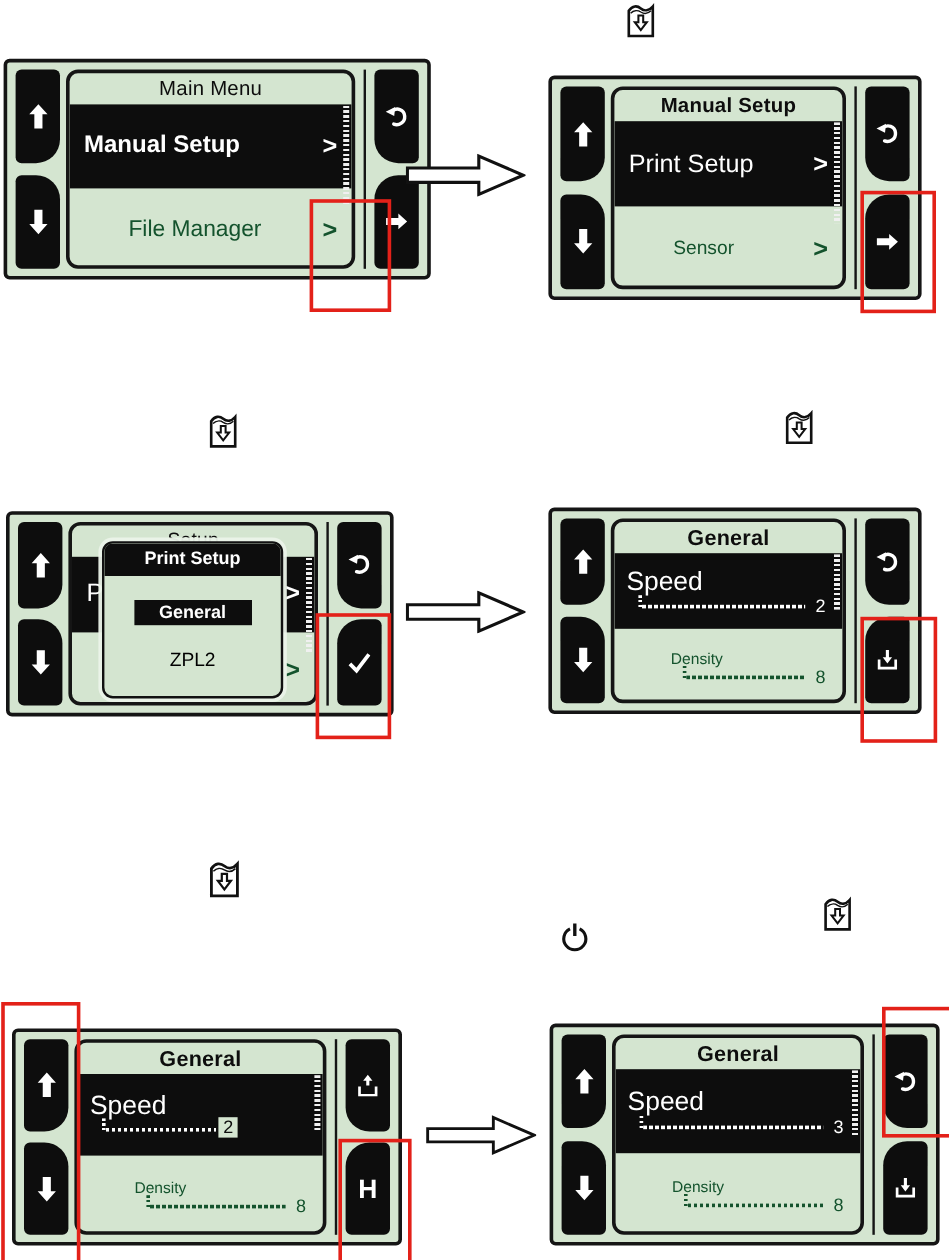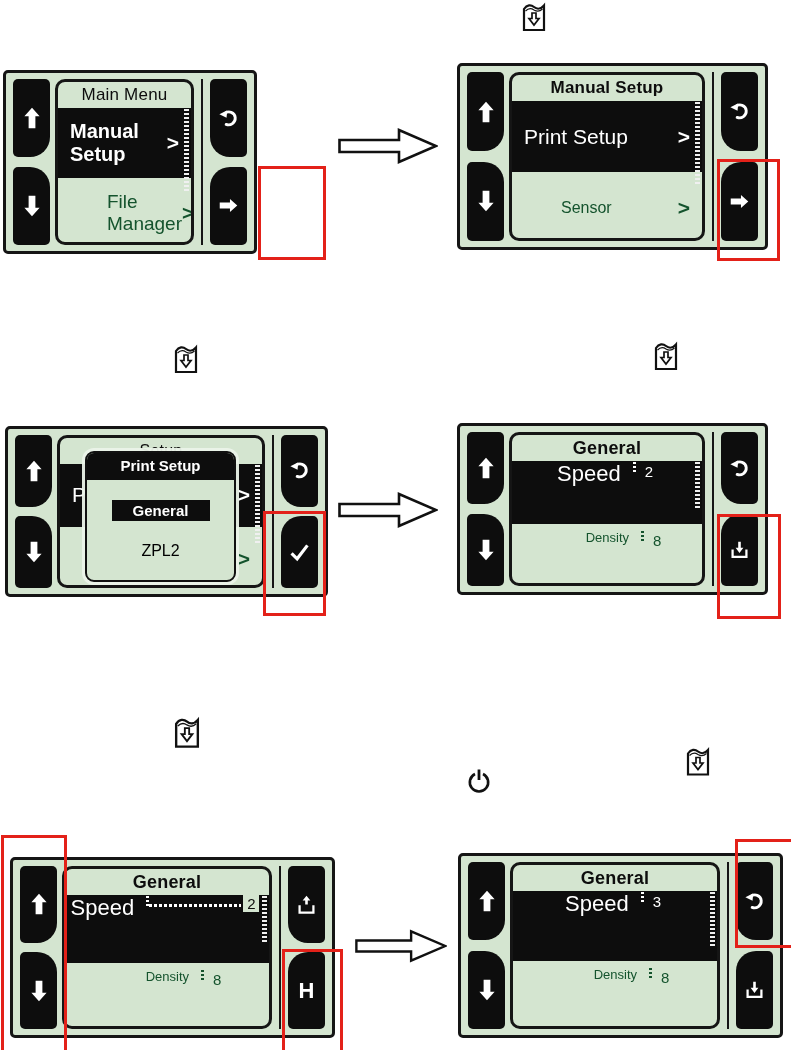--- a/index.html
+++ b/index.html
@@ -14,21 +14,21 @@
   .ic{width:20px;height:22px;display:block;}
   .ic-sm{width:19px;height:19px;display:block;}
   .lcd{flex:1;min-width:0;border:3px solid #151515;border-radius:10px;display:flex;flex-direction:column;position:relative;overflow:hidden;}
   .lcd-title{flex:none;height:26px;display:flex;align-items:center;justify-content:center;font-size:17px;color:#0d0d0d;letter-spacing:.2px;}
   .bold{font-weight:bold;}
   .content{flex:1;display:flex;flex-direction:column;gap:6px;min-height:0;}
   .rowsel{background:#0d0d0d;color:#fff;flex:1.2;}
   .rowpl{flex:1;color:#14532d;margin-left:37px;}
   .menurow{display:flex;align-items:center;justify-content:space-between;padding:0 12px;}
   .chev{font-weight:bold;font-size:21px;}
-  .param{display:flex;flex-direction:row;justify-content:center;padding:1px 8px 3px 8px;}
+  .param{display:flex;flex-direction:column;justify-content:center;padding:1px 8px 3px 8px;}
   .plabel{line-height:1.05;padding-left:2px;}
   .slider{display:flex;align-items:flex-start;padding:0 6px 0 12px;height:14px;}
   .tickv{flex:none;width:3px;height:11px;background:repeating-linear-gradient(180deg,currentColor 0 2px,transparent 2px 4px);}
   .dotsh{flex:1;height:3px;margin-top:8px;background:repeating-linear-gradient(90deg,currentColor 0 3px,transparent 3px 5px);}
   .dotsh.fixed{flex:none;width:92px;}
   .spacer{flex:1;}
   .val{font-size:15px;margin-left:9px;margin-top:1px;}
   .valbox{font-size:15px;margin-left:2px;margin-top:-1px;background:#d4e5d0;color:#0d0d0d;padding:0 4px;}
   .zz{position:absolute;right:2px;width:5px;background:repeating-linear-gradient(180deg,#f0f0f0 0 2px,rgba(0,0,0,0) 2px 4px);z-index:2;}
   .track{flex:none;width:6px;display:flex;justify-content:center;}
@@ -96,21 +96,21 @@
     <symbol id="i-bigarrow" viewBox="0 0 100 36">
         <polygon points="1.5,12 61,12 61,2 98,18 61,34 61,24 1.5,24" fill="#fff" stroke="#111" stroke-width="2.6"></polygon>
       </symbol>
   </defs>
 </svg>
 
 <div class="floaticon" style="left:522px;top:2px;width:24px;height:30px"><svg width="24" height="30">
       <use href="#i-feed"></use>
     </svg></div>
 
-<div class="panel p1" style="left:3px;top:70px;width:254px;height:184px">
+<div class="panel p1" style="left:3px;top:49px;width:356px;height:184px">
   <div class="bcol">
     <div class="btn r-tl">
         <svg class="ic">
           <use href="#i-up"></use>
         </svg>
       </div>
     <div class="btn r-bl">
         <svg class="ic">
           <use href="#i-down"></use>
         </svg>

